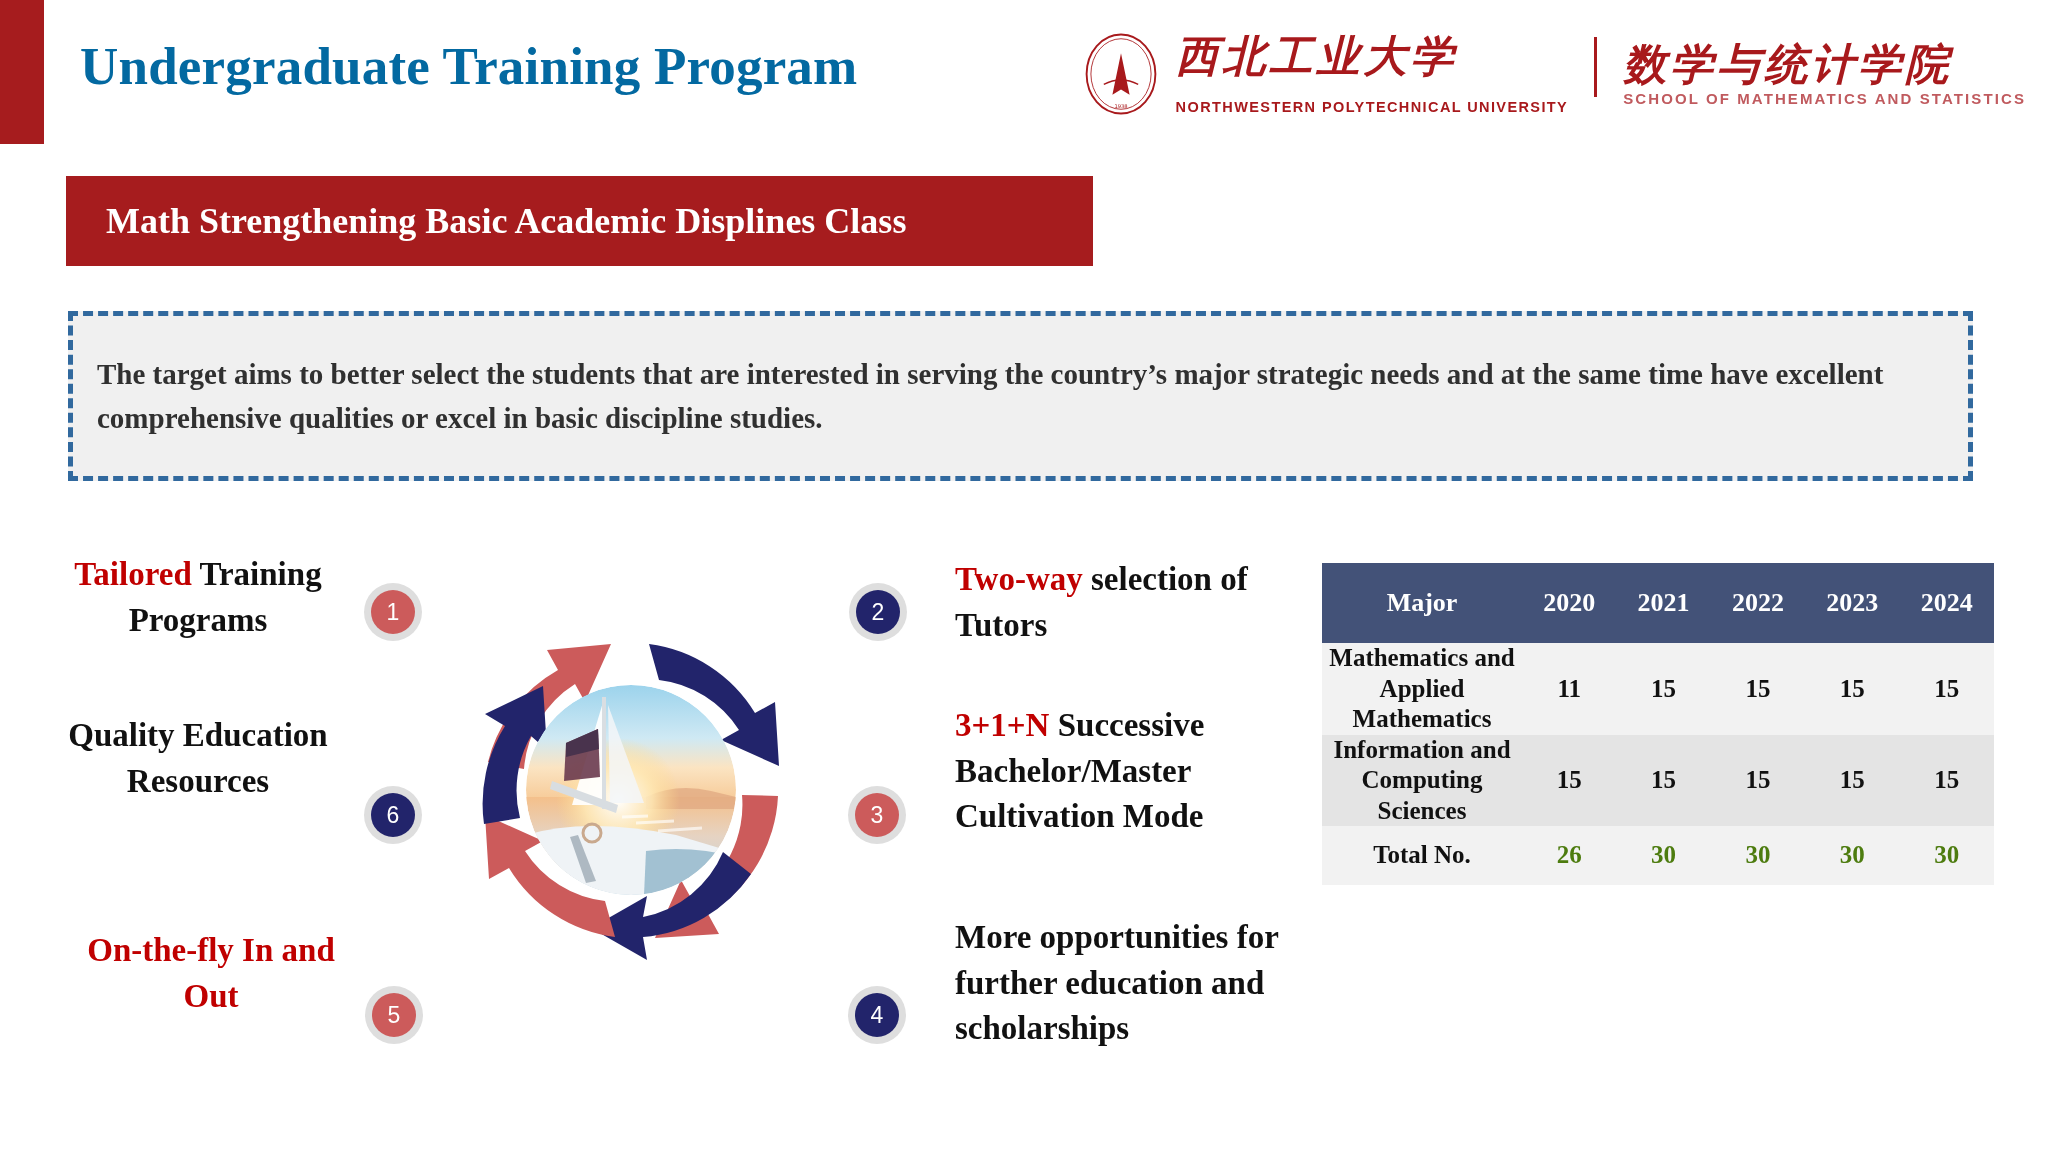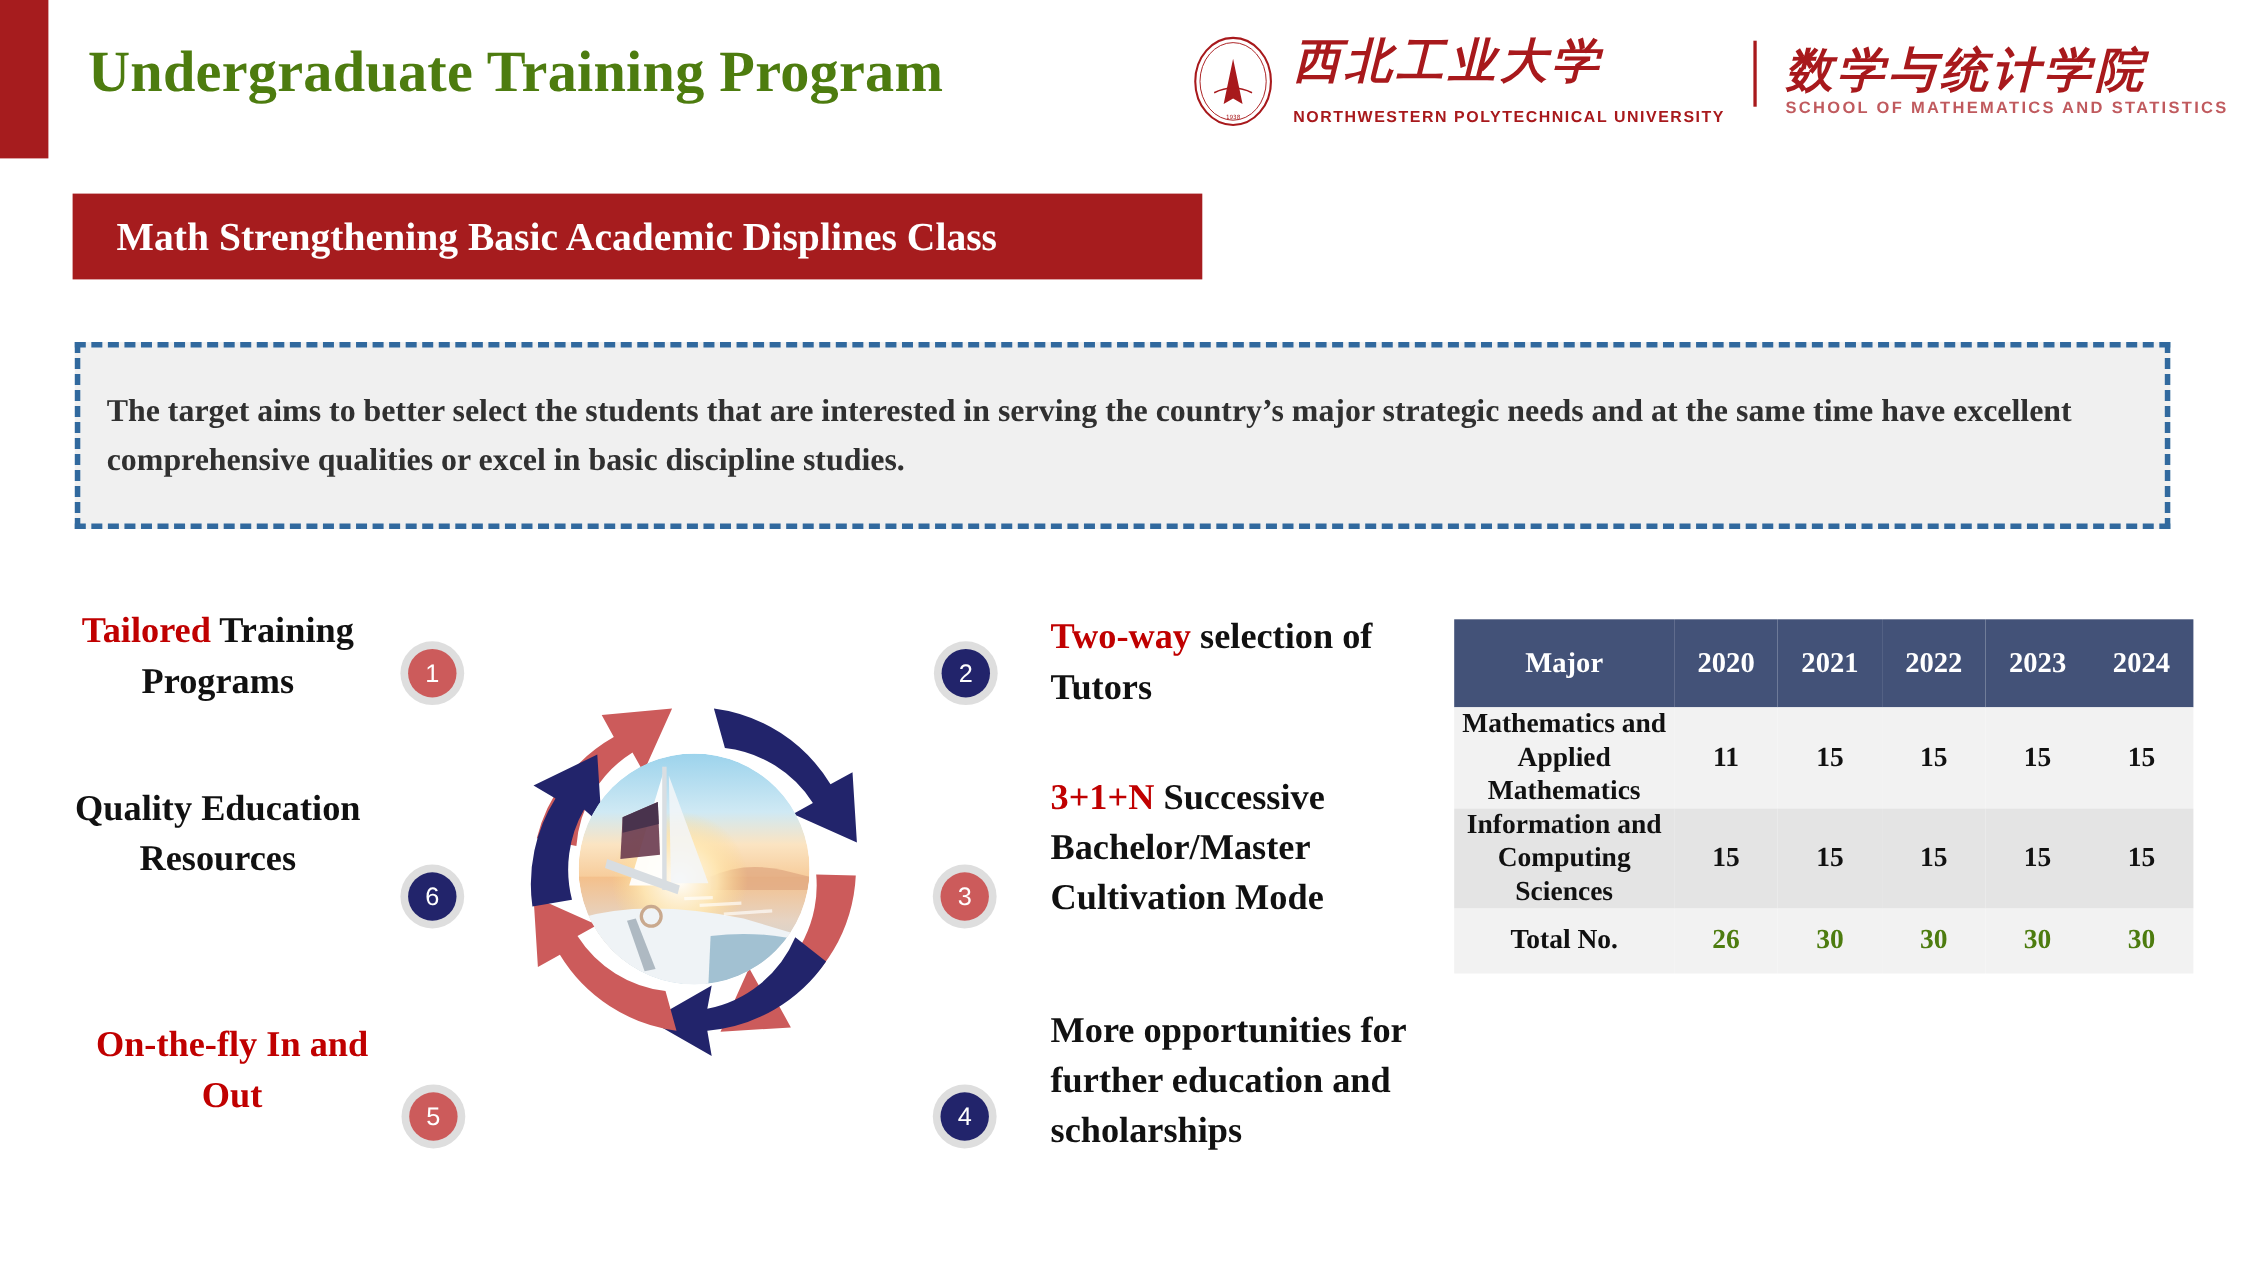--- a/index.html
+++ b/index.html
@@ -23,21 +23,21 @@
     width: 44px; height: 144px;
     background: #A61C1E;
   }
 
   
   .page-title {
     position: absolute;
     left: 80px; top: 36px;
     font-size: 53px;
     font-weight: bold;
-    color: #4d7c0f;
+    color: #0369a1;
     letter-spacing: .2px;
     white-space: nowrap;
   }
 
   
   .logo-block {
     position: absolute;
     right: 22px; top: 24px;
     height: 100px;
     display: flex;
@@ -88,21 +88,21 @@
     color: #C05A5E;
     letter-spacing: 2.1px;
     margin-top: 3px;
     white-space: nowrap;
   }
 
   
   .banner {
     position: absolute;
     left: 66px; top: 176px;
-    width: 1027px; height: 78px;
+    width: 1027px; height: 90px;
     background: #A61C1E;
     display: flex;
     align-items: center;
   }
   .banner-text {
     color: #ffffff;
     font-size: 36px;
     font-weight: bold;
     margin-left: 40px;
     white-space: nowrap;

